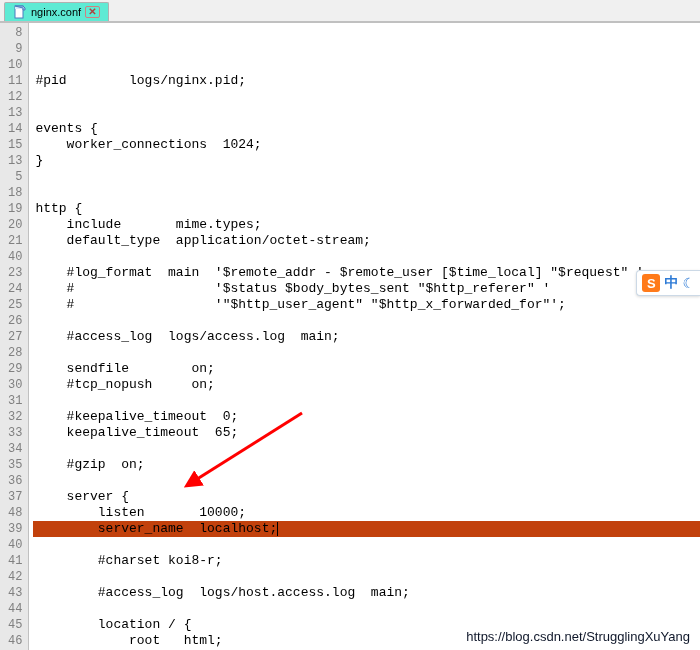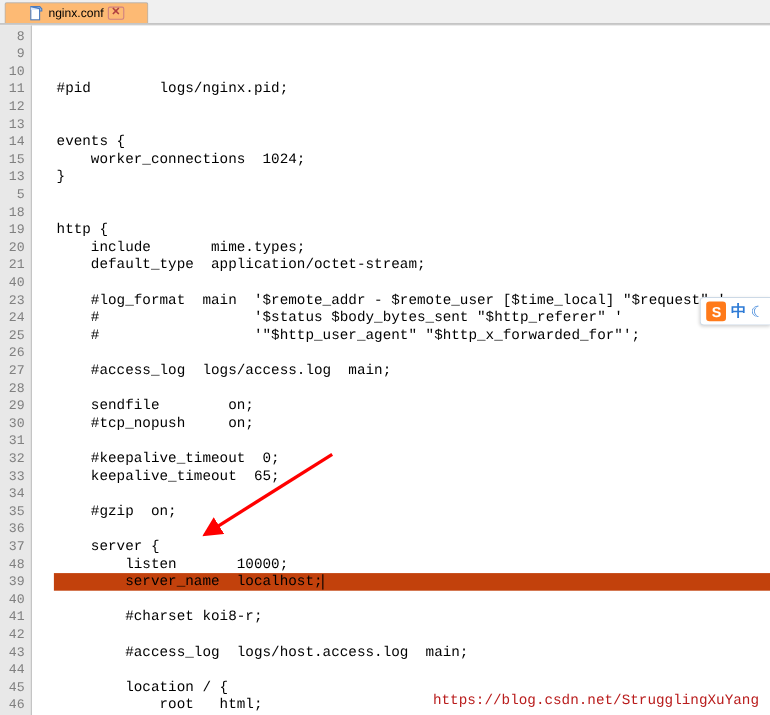--- a/index.html
+++ b/index.html
@@ -15,24 +15,24 @@
   }
   .tabbar {
     background: #f0f0f0;
     border-bottom: 1px solid #c0c0c0;
     height: 22px;
     display: flex;
     align-items: flex-end;
     padding-left: 4px;
   }
   .tab {
-    background: #fdba74;
+    background: #5eead4;
     border: 1px solid #b0b0b0;
     border-bottom: none;
-    padding: 2px 21px;
+    padding: 2px 8px;
     font-family: Tahoma, sans-serif;
     font-size: 11px;
     display: flex;
     align-items: center;
     gap: 4px;
     border-radius: 2px 2px 0 0;
   }
   .tab .icon-slot { width: 14px; height: 14px; }
   .close-icon {
     color: #b04040;
@@ -64,40 +64,40 @@
   .code {
     flex: 1;
     padding: 2px 0 2px 4px;
     font-size: 13px;
     line-height: 16px;
     white-space: pre;
     color: #000;
     position: relative;
   }
   .line { height: 16px; }
-  .code .line { padding-left: 2px; margin-left: 16px; }
+  .code .line { padding-left: 2px; }
   .highlight-line {
     background: #c2410c;
   }
   .cursor-caret {
     display: inline-block;
     border-left: 1px solid #000;
     height: 14px;
     vertical-align: text-bottom;
   }
   .arrow {
     position: absolute;
     pointer-events: none;
   }
   .watermark {
     position: absolute;
     bottom: 6px;
     right: 10px;
-    color: #b91c1c;
-    font-family: Liberation Mono, monospace;
+    color: #0f172a;
+    font-family: Liberation Sans, sans-serif;
     font-size: 13px;
   }
   .ime-widget {
     position: absolute;
     right: 0;
     top: 270px;
     background: #fff;
     border: 1px solid #ccd9e6;
     border-right: none;
     border-radius: 4px 0 0 4px;

